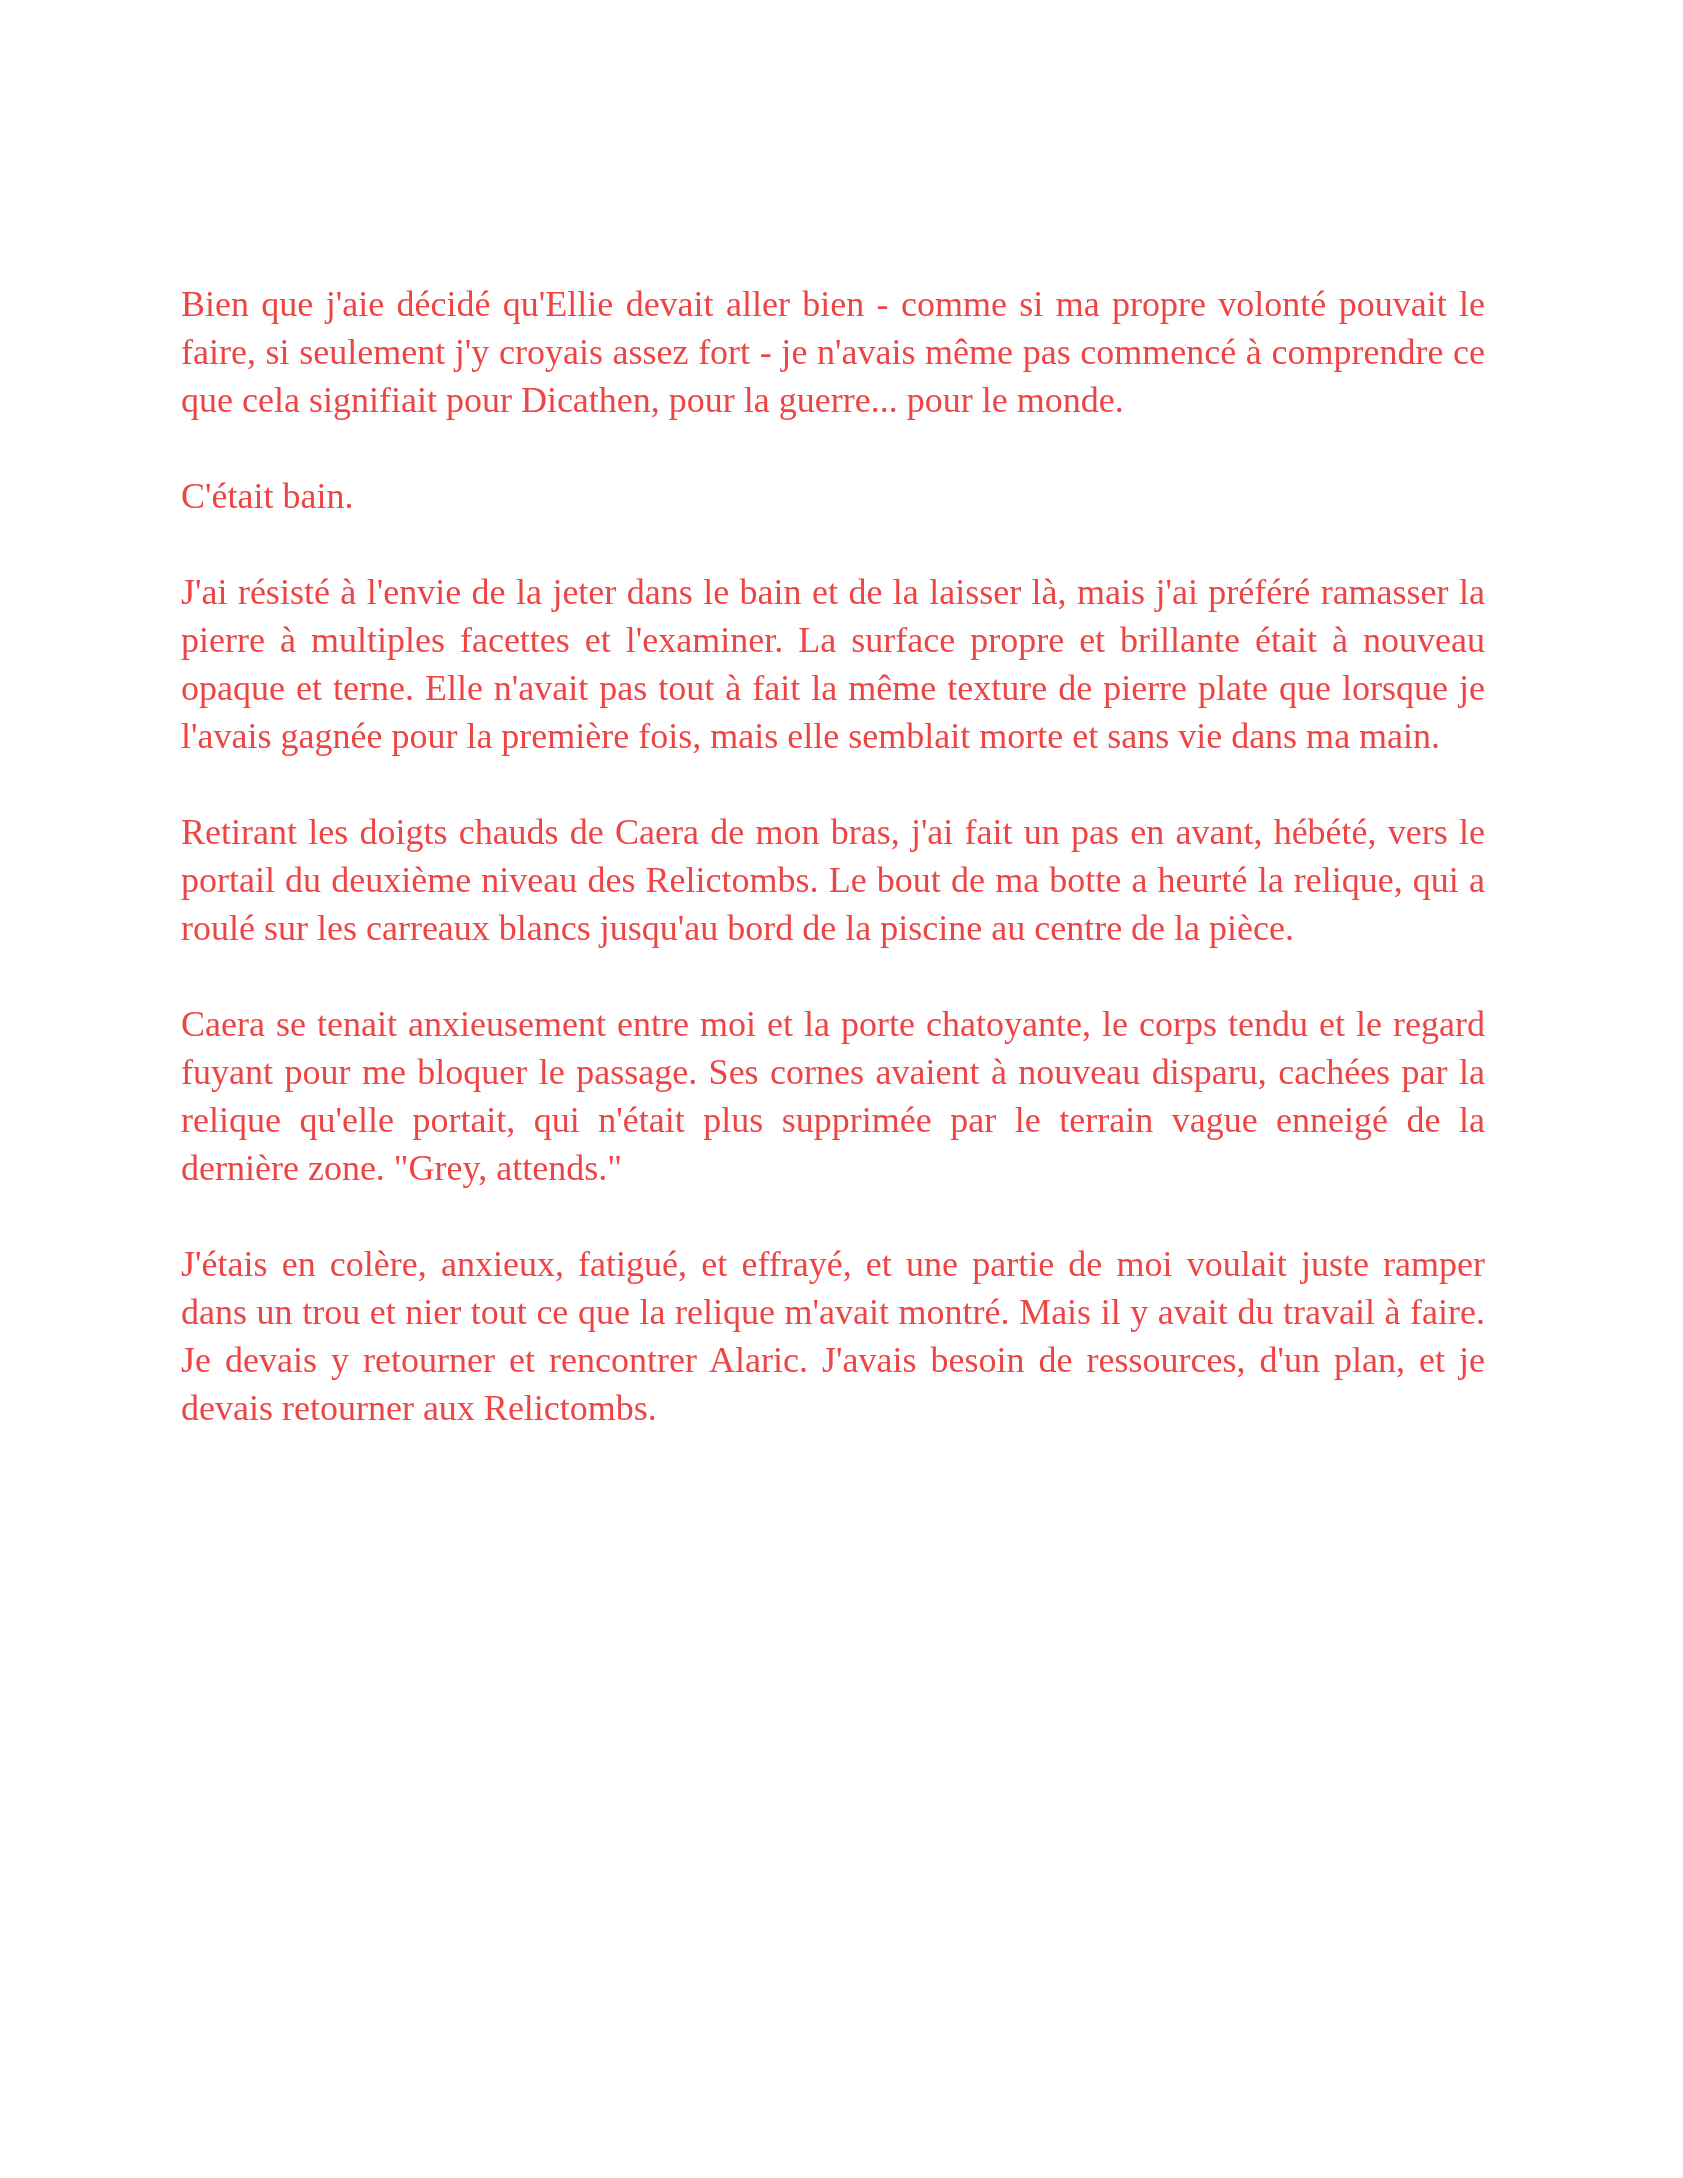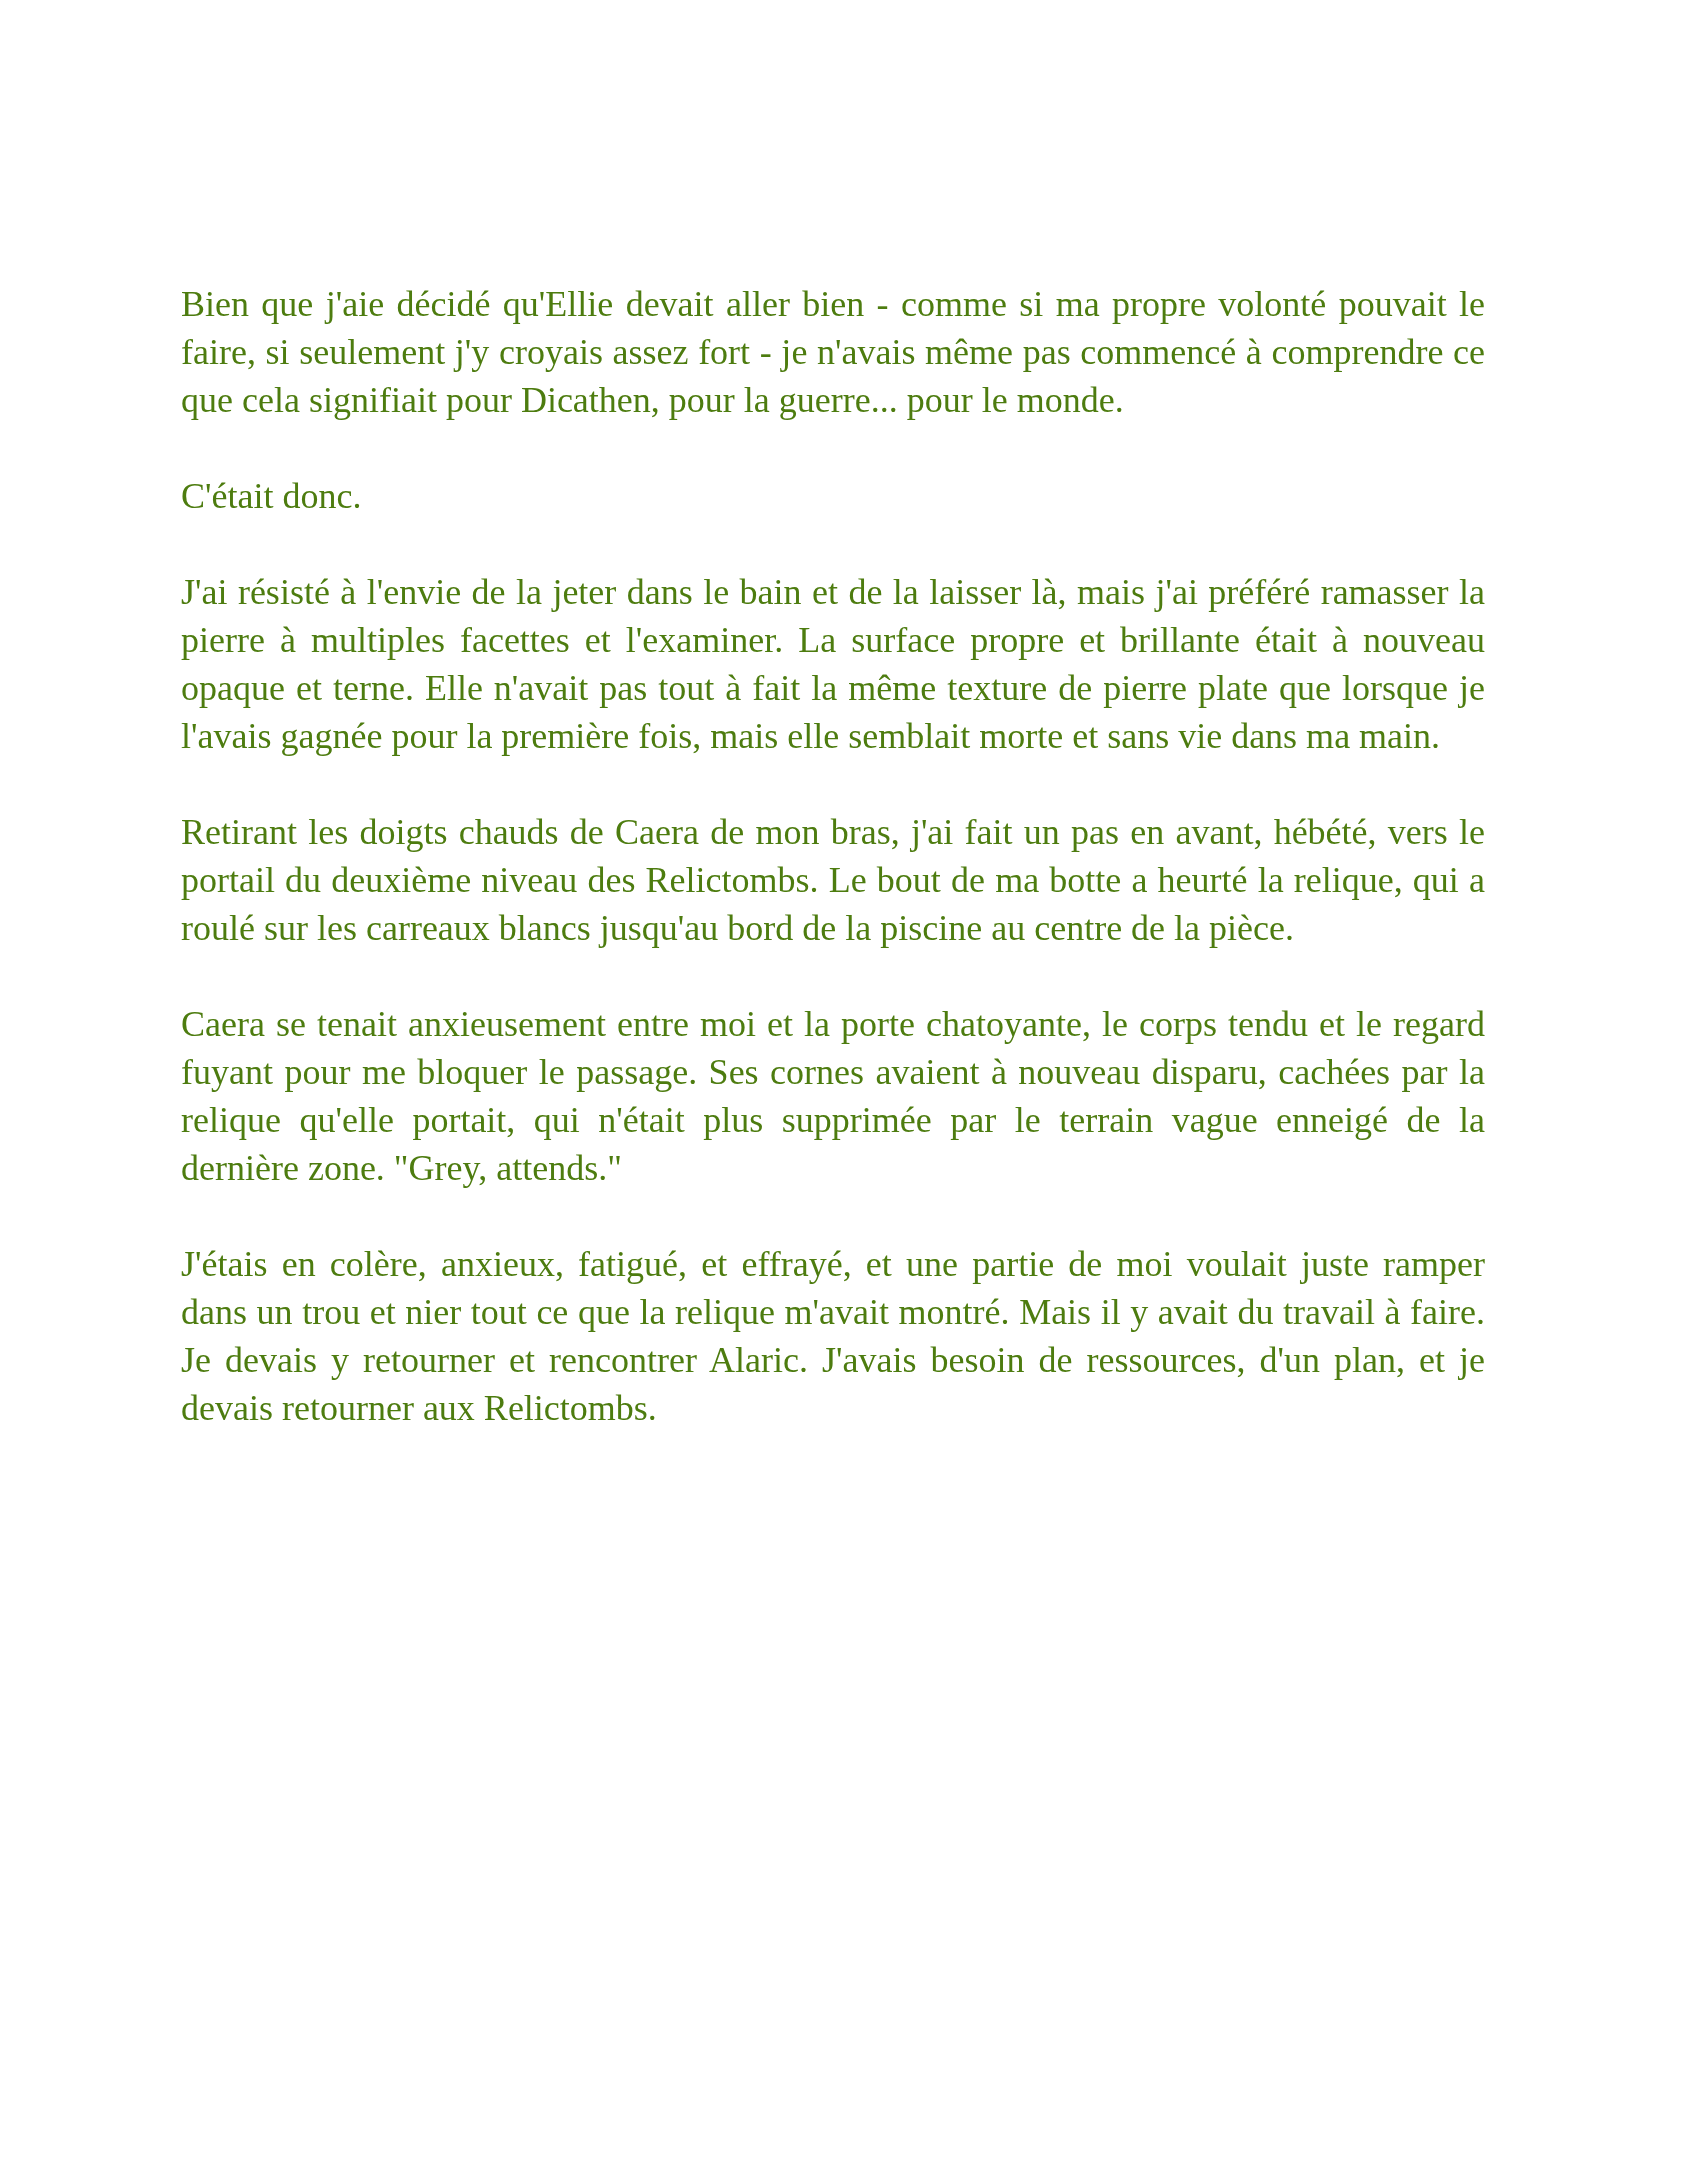--- a/index.html
+++ b/index.html
@@ -14,32 +14,32 @@
       overflow: hidden;
     }
     .page {
       position: absolute;
       left: 181px;
       top: 280px;
       width: 1304px;
       font-family: "Liberation Serif", "DejaVu Serif", serif;
       font-size: 36px;
       line-height: 48px;
-      color: #4d7c0f;
+      color: #ef4444;
     }
     .page p {
       margin: 0 0 48px 0;
       text-align: justify;
       text-justify: inter-word;
     }
   </style>
 </head>
 <body>
 
 <div class="page">
   <p>Bien que j'aie décidé qu'Ellie devait aller bien - comme si ma propre volonté pouvait le faire, si seulement j'y croyais assez fort - je n'avais même pas commencé à comprendre ce que cela signifiait pour Dicathen, pour la guerre... pour le monde.</p>
-  <p>C'était donc.</p>
+  <p>C'était bain.</p>
   <p>J'ai résisté à l'envie de la jeter dans le bain et de la laisser là, mais j'ai préféré ramasser la pierre à multiples facettes et l'examiner. La surface propre et brillante était à nouveau opaque et terne. Elle n'avait pas tout à fait la même texture de pierre plate que lorsque je l'avais gagnée pour la première fois, mais elle semblait morte et sans vie dans ma main.</p>
   <p>Retirant les doigts chauds de Caera de mon bras, j'ai fait un pas en avant, hébété, vers le portail du deuxième niveau des Relictombs. Le bout de ma botte a heurté la relique, qui a roulé sur les carreaux blancs jusqu'au bord de la piscine au centre de la pièce.</p>
   <p>Caera se tenait anxieusement entre moi et la porte chatoyante, le corps tendu et le regard fuyant pour me bloquer le passage. Ses cornes avaient à nouveau disparu, cachées par la relique qu'elle portait, qui n'était plus supprimée par le terrain vague enneigé de la dernière zone. "Grey, attends."</p>
   <p>J'étais en colère, anxieux, fatigué, et effrayé, et une partie de moi voulait juste ramper dans un trou et nier tout ce que la relique m'avait montré. Mais il y avait du travail à faire. Je devais y retourner et rencontrer Alaric. J'avais besoin de ressources, d'un plan, et je devais retourner aux Relictombs.</p>
 </div>
 
 
 </body></html>

